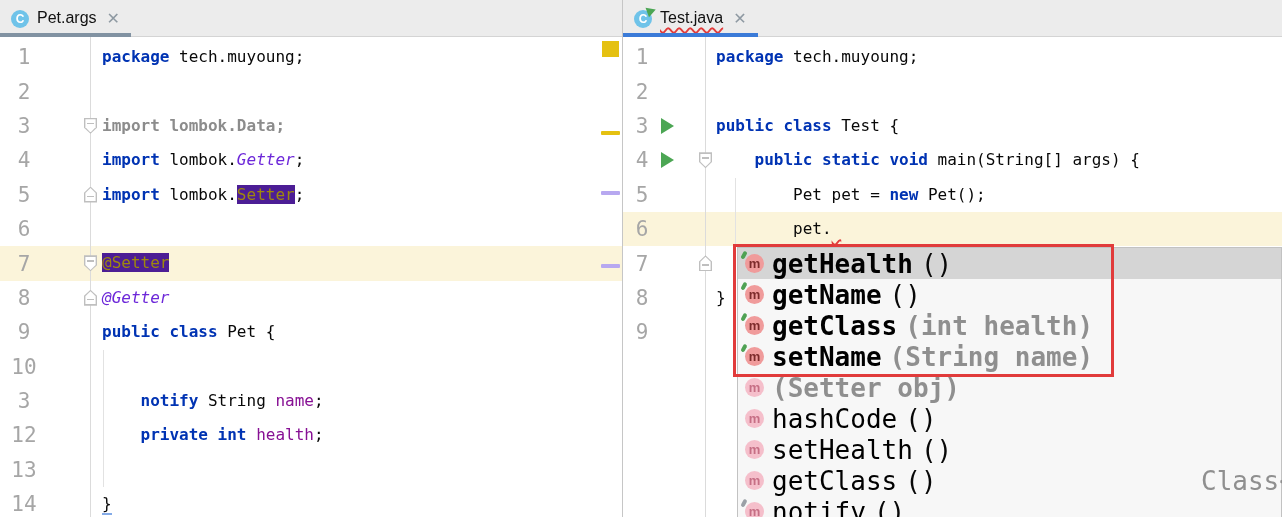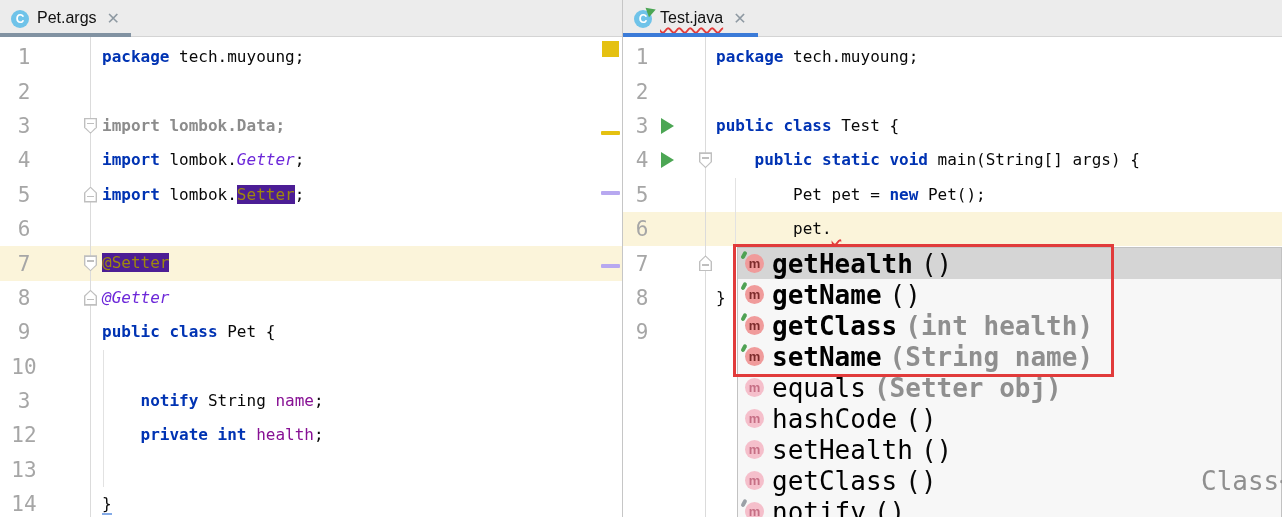--- a/index.html
+++ b/index.html
@@ -280,21 +280,20 @@
         <span class="pname b">getClass</span>
         <span class="pparams gray">(int health)</span>
       </div>
       <div class="prow">
         <span class="micon lb">m<i class="mark"></i></span>
         <span class="pname b">setName</span>
         <span class="pparams gray">(String name)</span>
       </div>
       <div class="prow">
         <span class="micon">m</span>
-        <span class="pname">equals</span>
         <span class="pparams gray">(Setter obj)</span>
       </div>
       <div class="prow">
         <span class="micon">m</span>
         <span class="pname">hashCode</span>
         <span class="pparams">()</span>
       </div>
       <div class="prow">
         <span class="micon">m</span>
         <span class="pname">setHealth</span>

